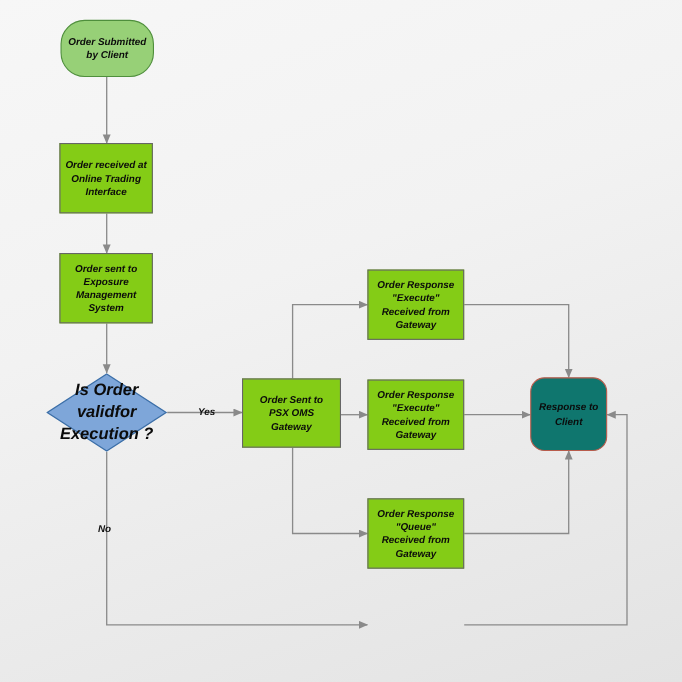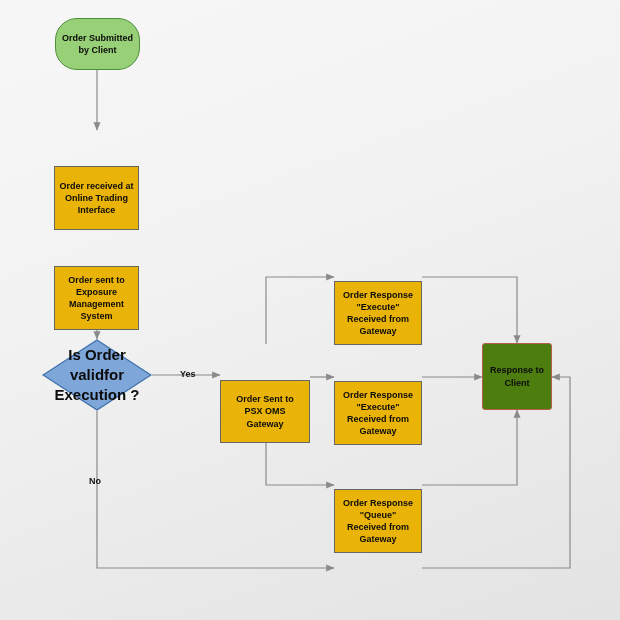--- a/index.html
+++ b/index.html
@@ -10,20 +10,21 @@
     width: 620px;
     height: 620px;
     font-family: "Liberation Sans", sans-serif;
     background: linear-gradient(160deg, #f7f7f7 0%, #f2f2f2 40%, #e3e3e3 100%);
     overflow: hidden;
   }
   #canvas {
     position: relative;
     width: 620px;
     height: 620px;
+    font-style: italic;
   }
   svg.connectors {
     position: absolute;
     left: 0;
     top: 0;
     width: 620px;
     height: 620px;
     pointer-events: none;
   }
   .node {
@@ -33,33 +34,32 @@
     align-items: center;
     justify-content: center;
     text-align: center;
     font-size: 9px;
     font-weight: bold;
     color: #0b0b0b;
     line-height: 1.35;
     padding: 2px;
   }
   .node.rect {
-    background: #eab308;
+    background: #84cc16;
     border: 1px solid #666666;
-    margin-top: 36px;
   }
   .node.terminator {
     background: #97d077;
     border: 1px solid #4f8f3c;
     border-radius: 22px;
   }
   .node.endpoint {
-    background: #4d7c0f;
+    background: #0f766e;
     border: 1px solid #b85c4c;
-    border-radius: 3px;
+    border-radius: 13px;
   }
   .node .label {
     display: block;
     white-space: pre-line;
   }
   .decision {
     position: absolute;
     width: 110px;
     height: 72px;
   }

